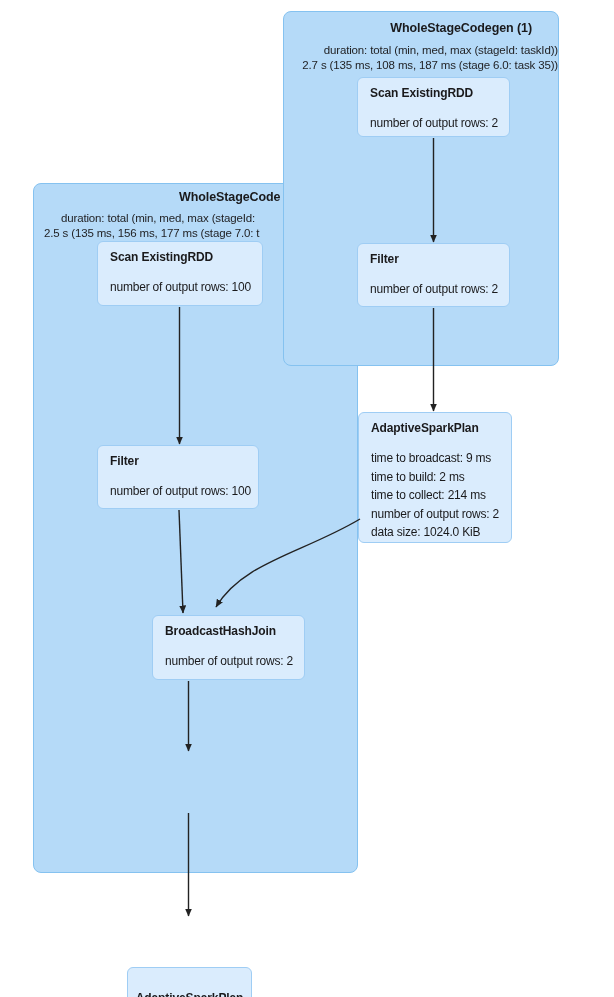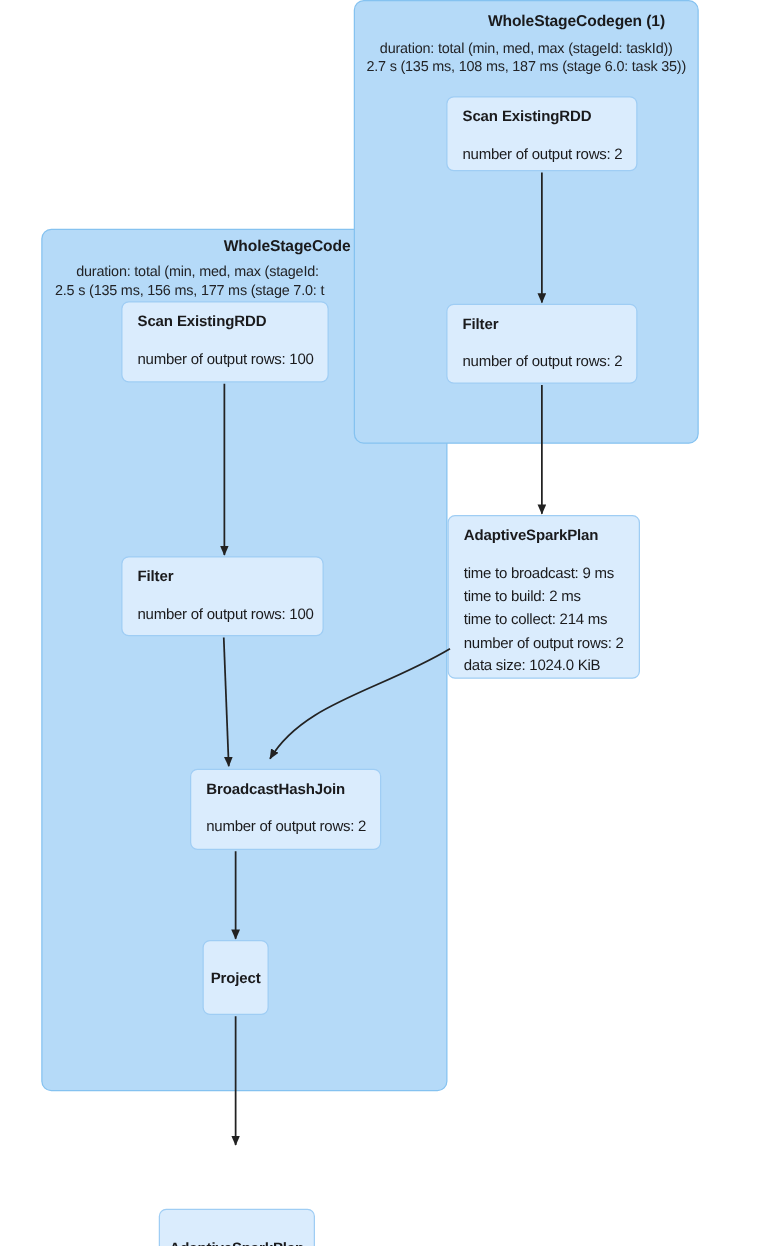--- a/index.html
+++ b/index.html
@@ -20,37 +20,37 @@
     background:#ffffff;
   }
   .cluster{
     position:absolute;
     background:var(--cluster-fill);
     border:1px solid var(--cluster-border);
     border-radius:8px;
     box-sizing:border-box;
   }
   .cluster-left{left:33px;top:183px;width:325px;height:690px;}
-  .cluster-right{left:283px;top:0;width:276px;height:355px;}
+  .cluster-right{left:283px;top:11px;width:276px;height:355px;}
   .cluster-title{
     position:absolute;
     font-size:12.5px;font-weight:bold;
     white-space:nowrap;letter-spacing:-0.1px;
   }
   .cluster-right .cluster-title{top:9px;right:26px;}
   .cluster-left .cluster-title{top:6px;left:145px;}
   .duration{
     position:absolute;
     font-size:11.5px;line-height:15px;
     white-space:nowrap;letter-spacing:-0.15px;
     color:#222326;
   }
   .cluster-right .duration-block{
     position:absolute;top:31px;left:0;width:100%;
-    text-align:center;
+    text-align:right;
     font-size:11.5px;line-height:15px;letter-spacing:-0.15px;color:#222326;
   }
   .cluster-left .duration.l1{left:27px;top:27px;text-align:right;}
   .cluster-left .duration.l2{left:10px;top:42px;}
   .node{
     position:absolute;
     background:var(--node-fill);
     border:1px solid var(--node-border);
     border-radius:6px;
     box-sizing:border-box;
@@ -145,23 +145,20 @@
     </div>
   </div>
 
   <div class="node n-bhj">
     <div class="node-title">BroadcastHashJoin</div>
     <div class="node-body">
       <div>number of output rows: 2</div>
     </div>
   </div>
 
-  <div class="node n-project centered">
-    <div class="node-title">Project</div>
-  </div>
 
   <div class="node n-adaptive centered">
     <div class="node-title">AdaptiveSparkPlan</div>
   </div>
 
   <svg class="edge-layer" viewBox="0 0 614 997" xmlns="http://www.w3.org/2000/svg">
     <defs>
       <marker id="ah" markerUnits="userSpaceOnUse" markerWidth="10" markerHeight="9" refX="7.5" refY="3.5" orient="auto">
         <path class="arrowhead" d="M0,0 L8,3.5 L0,7 Z"></path>
       </marker>

